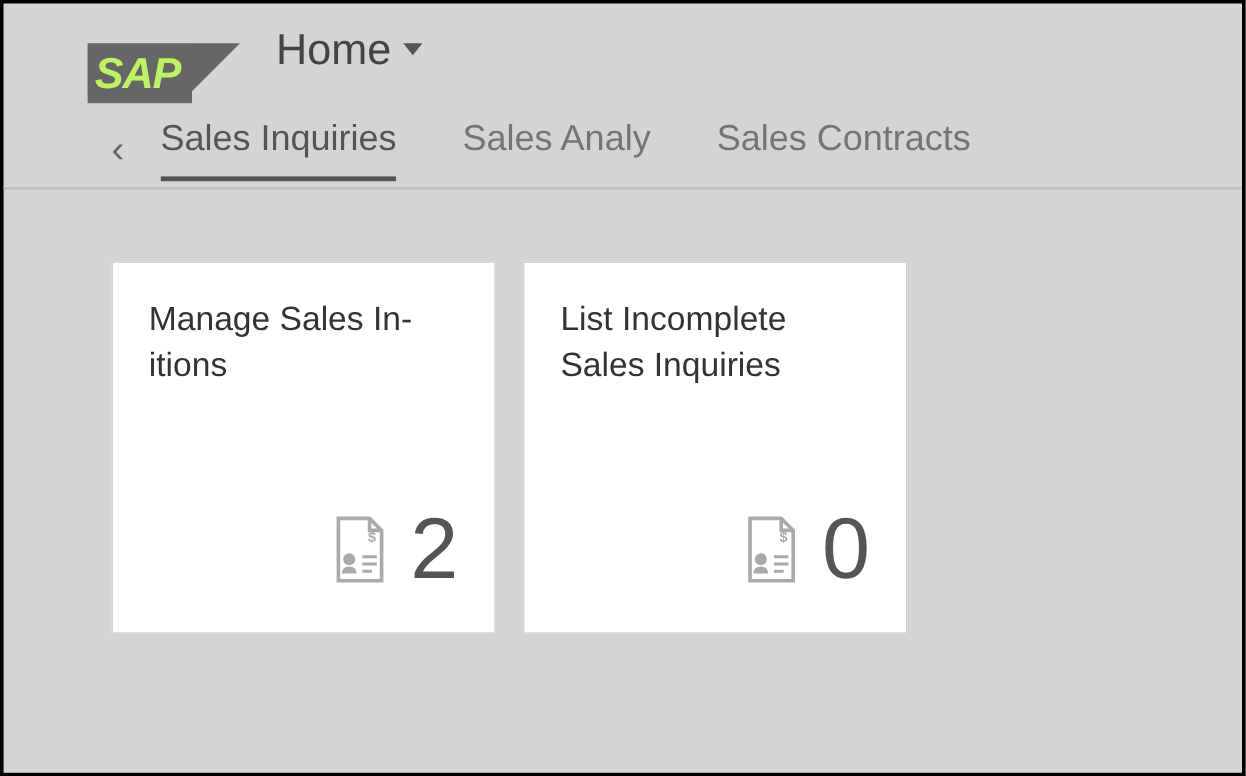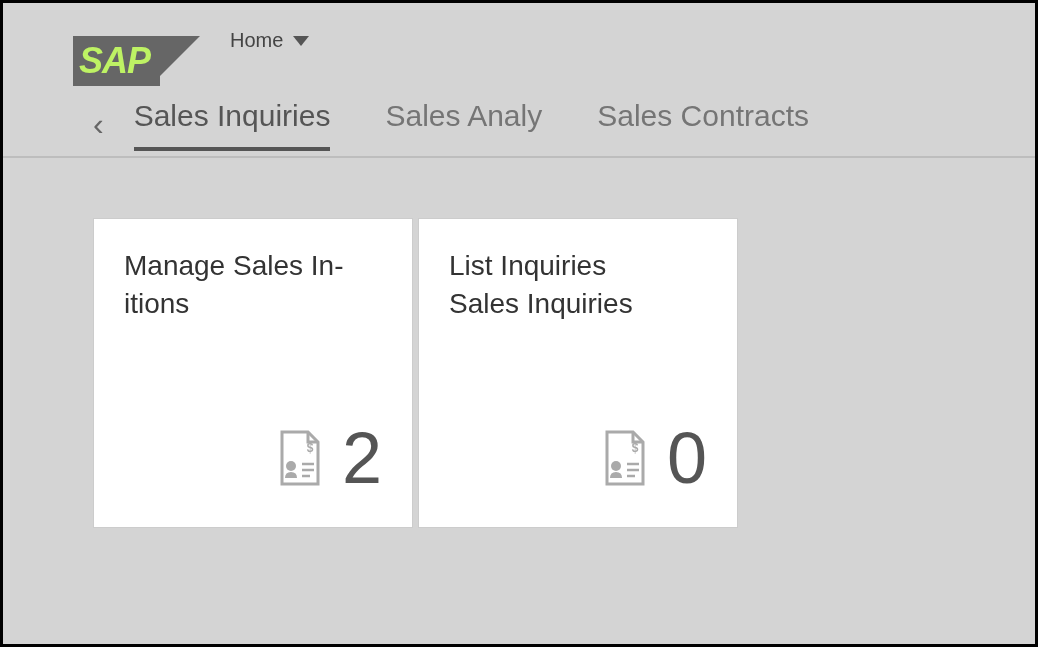--- a/index.html
+++ b/index.html
@@ -38,21 +38,21 @@
       content: "";
       position: absolute;
       right: -40px;
       top: 0;
       border-top: 0 solid transparent;
       border-bottom: 40px solid transparent;
       border-left: 40px solid #666;
     }
     .home-btn {
       margin-left: 70px;
-      font-size: 20px;
+      font-size: 36px;
       color: #444;
       font-weight: 500;
       cursor: pointer;
       display: flex;
       align-items: center;
     }
     .dropdown-triangle {
       display: inline-block;
       margin-left: 10px;
       width: 0;
@@ -96,21 +96,21 @@
       left: 0;
       right: 0;
       height: 4px;
       background: #555;
     }
     .tab.partial-left {
       margin-left: -30px;
     }
     .tiles-container {
       display: flex;
-      gap: 5px;
+      gap: 23px;
       padding: 60px 0 0 90px;
     }
     .tile {
       background: #fff;
       width: 320px;
       height: 310px;
       padding: 28px 30px;
       border: 1px solid #ccc;
       cursor: pointer;
       display: flex;
@@ -173,21 +173,21 @@
         <line x1="28" y1="36" x2="40" y2="36" stroke="#aaa" stroke-width="2.5"></line>
         <line x1="28" y1="42" x2="40" y2="42" stroke="#aaa" stroke-width="2.5"></line>
         <line x1="28" y1="48" x2="36" y2="48" stroke="#aaa" stroke-width="2.5"></line>
       </svg>
       <span class="tile-count">2</span>
     </div>
   </div>
 
   <div class="tile">
     <div class="tile-title">
-      <span>List Inquiries</span><br>
+      <span>List Incomplete</span><br>
       <span>Sales Inquiries</span>
     </div>
     <div class="tile-footer">
       <svg class="doc-icon" viewBox="0 0 50 60">
         <path d="M 8 4 L 34 4 L 44 14 L 44 56 L 8 56 Z" fill="none" stroke="#aaa" stroke-width="3"></path>
         <path d="M 34 4 L 34 14 L 44 14" fill="none" stroke="#aaa" stroke-width="3"></path>
         <circle cx="17" cy="38" r="5" fill="#aaa"></circle>
         <path d="M 11 50 Q 11 44 17 44 Q 23 44 23 50 Z" fill="#aaa"></path>
         <text x="36" y="24" font-size="12" fill="#aaa" text-anchor="middle" font-weight="bold">$</text>
         <line x1="28" y1="36" x2="40" y2="36" stroke="#aaa" stroke-width="2.5"></line>

